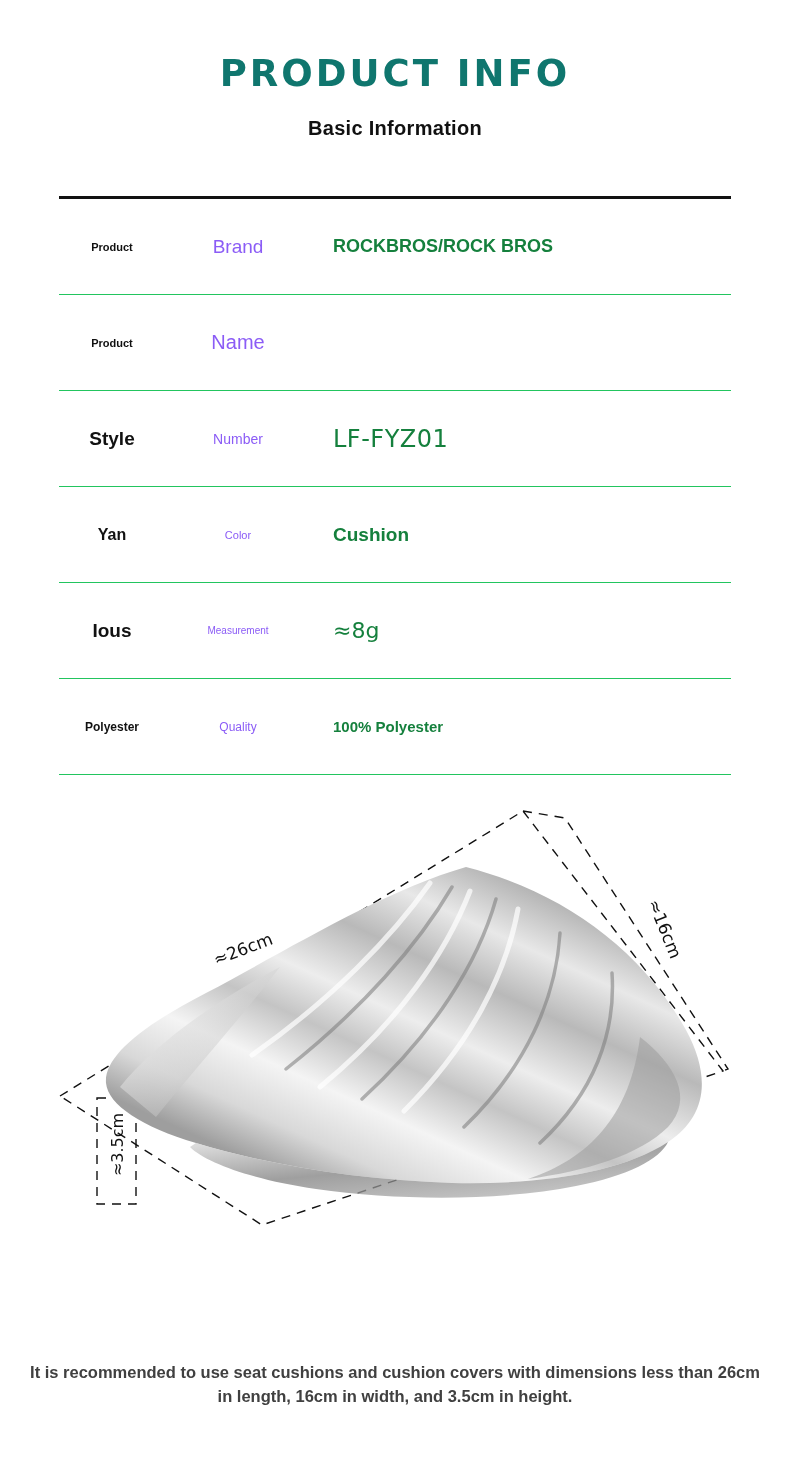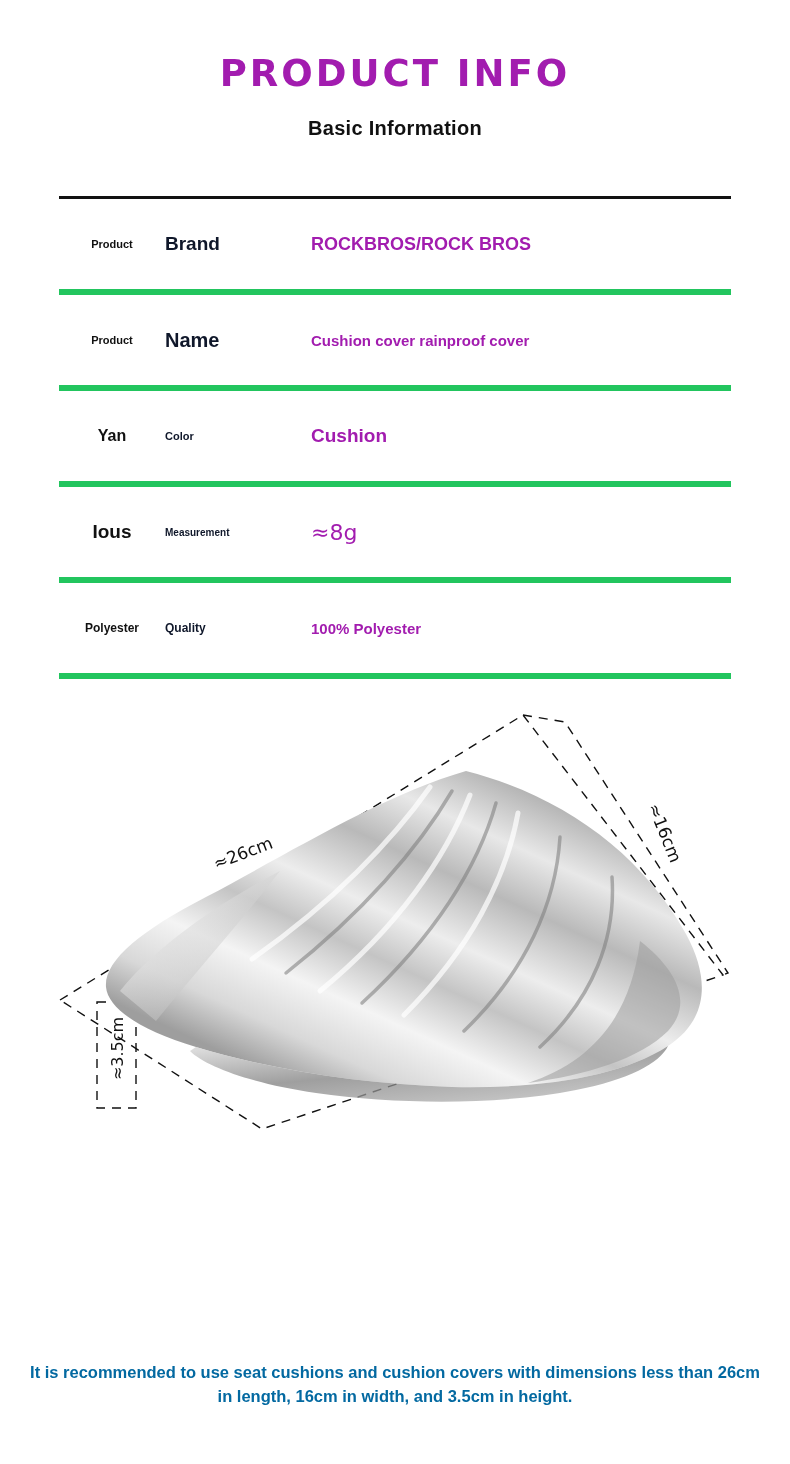--- a/index.html
+++ b/index.html
@@ -15,21 +15,21 @@
     color: #111111;
     overflow: hidden;
   }
 
   
   .page-title {
     text-align: center;
     font-size: 37px;
     font-weight: 700;
     letter-spacing: 3px;
-    color: #a21caf;
+    color: #0f766e;
     margin: 0;
     padding-top: 52px;
     font-family: "DejaVu Sans", sans-serif;
   }
   .page-subtitle {
     text-align: center;
     font-size: 20px;
     font-weight: 700;
     color: #111111;
     margin: 0;
@@ -47,42 +47,43 @@
   .spec-table .top-rule {
     height: 3px;
     background: #111111;
     width: 672px;
     margin: 0 auto;
   }
   .spec-row {
     display: flex;
     align-items: center;
     height: 96px;
-    border-bottom: 6px solid #22c55e;
+    border-bottom: 1px solid #22c55e;
     box-sizing: border-box;
+    gap: 11px;
   }
   .col-a {
     width: 106px;
     text-align: center;
     font-weight: 700;
     color: #111111;
     flex: 0 0 106px;
   }
   .col-b {
     width: 124px;
-    text-align: left;
-    font-weight: 700;
-    color: #0f172a;
+    text-align: center;
+    font-weight: 400;
+    color: #8b5cf6;
     flex: 0 0 124px;
   }
   .col-c {
     flex: 1 1 auto;
     padding-left: 22px;
     font-weight: 700;
-    color: #a21caf;
+    color: #15803d;
   }
 
   
   .r1 .col-a { font-size: 11px; }
   .r1 .col-b { font-size: 19px; }
   .r1 .col-c { font-size: 18px; }
 
   .r2 .col-a { font-size: 11px; }
   .r2 .col-b { font-size: 20px; }
   .r2 .col-c { font-size: 15px; }
@@ -144,21 +145,21 @@
   
   .footer-note {
     position: absolute;
     left: 0;
     right: 0;
     bottom: 56px;
     text-align: center;
     font-size: 16.5px;
     font-weight: 700;
     line-height: 1.42;
-    color: #0369a1;
+    color: #404040;
     padding: 0 24px;
   }
 </style>
 </head>
 <body>
 
 <h1 class="page-title">PRODUCT INFO</h1>
 <h2 class="page-subtitle">Basic Information</h2>
 
 <div class="spec-table">
@@ -166,23 +167,27 @@
 
   <div class="spec-row r1">
     <div class="col-a">Product</div>
     <div class="col-b">Brand</div>
     <div class="col-c">ROCKBROS/ROCK BROS</div>
   </div>
 
   <div class="spec-row r2">
     <div class="col-a">Product</div>
     <div class="col-b">Name</div>
-    <div class="col-c">Cushion cover rainproof cover</div>
-  </div>
-
+  </div>
+
+  <div class="spec-row r3">
+    <div class="col-a">Style</div>
+    <div class="col-b">Number</div>
+    <div class="col-c">LF-FYZ01</div>
+  </div>
 
   <div class="spec-row r4">
     <div class="col-a">Yan</div>
     <div class="col-b">Color</div>
     <div class="col-c">Cushion</div>
   </div>
 
   <div class="spec-row r5">
     <div class="col-a">Ious</div>
     <div class="col-b">Measurement</div>

